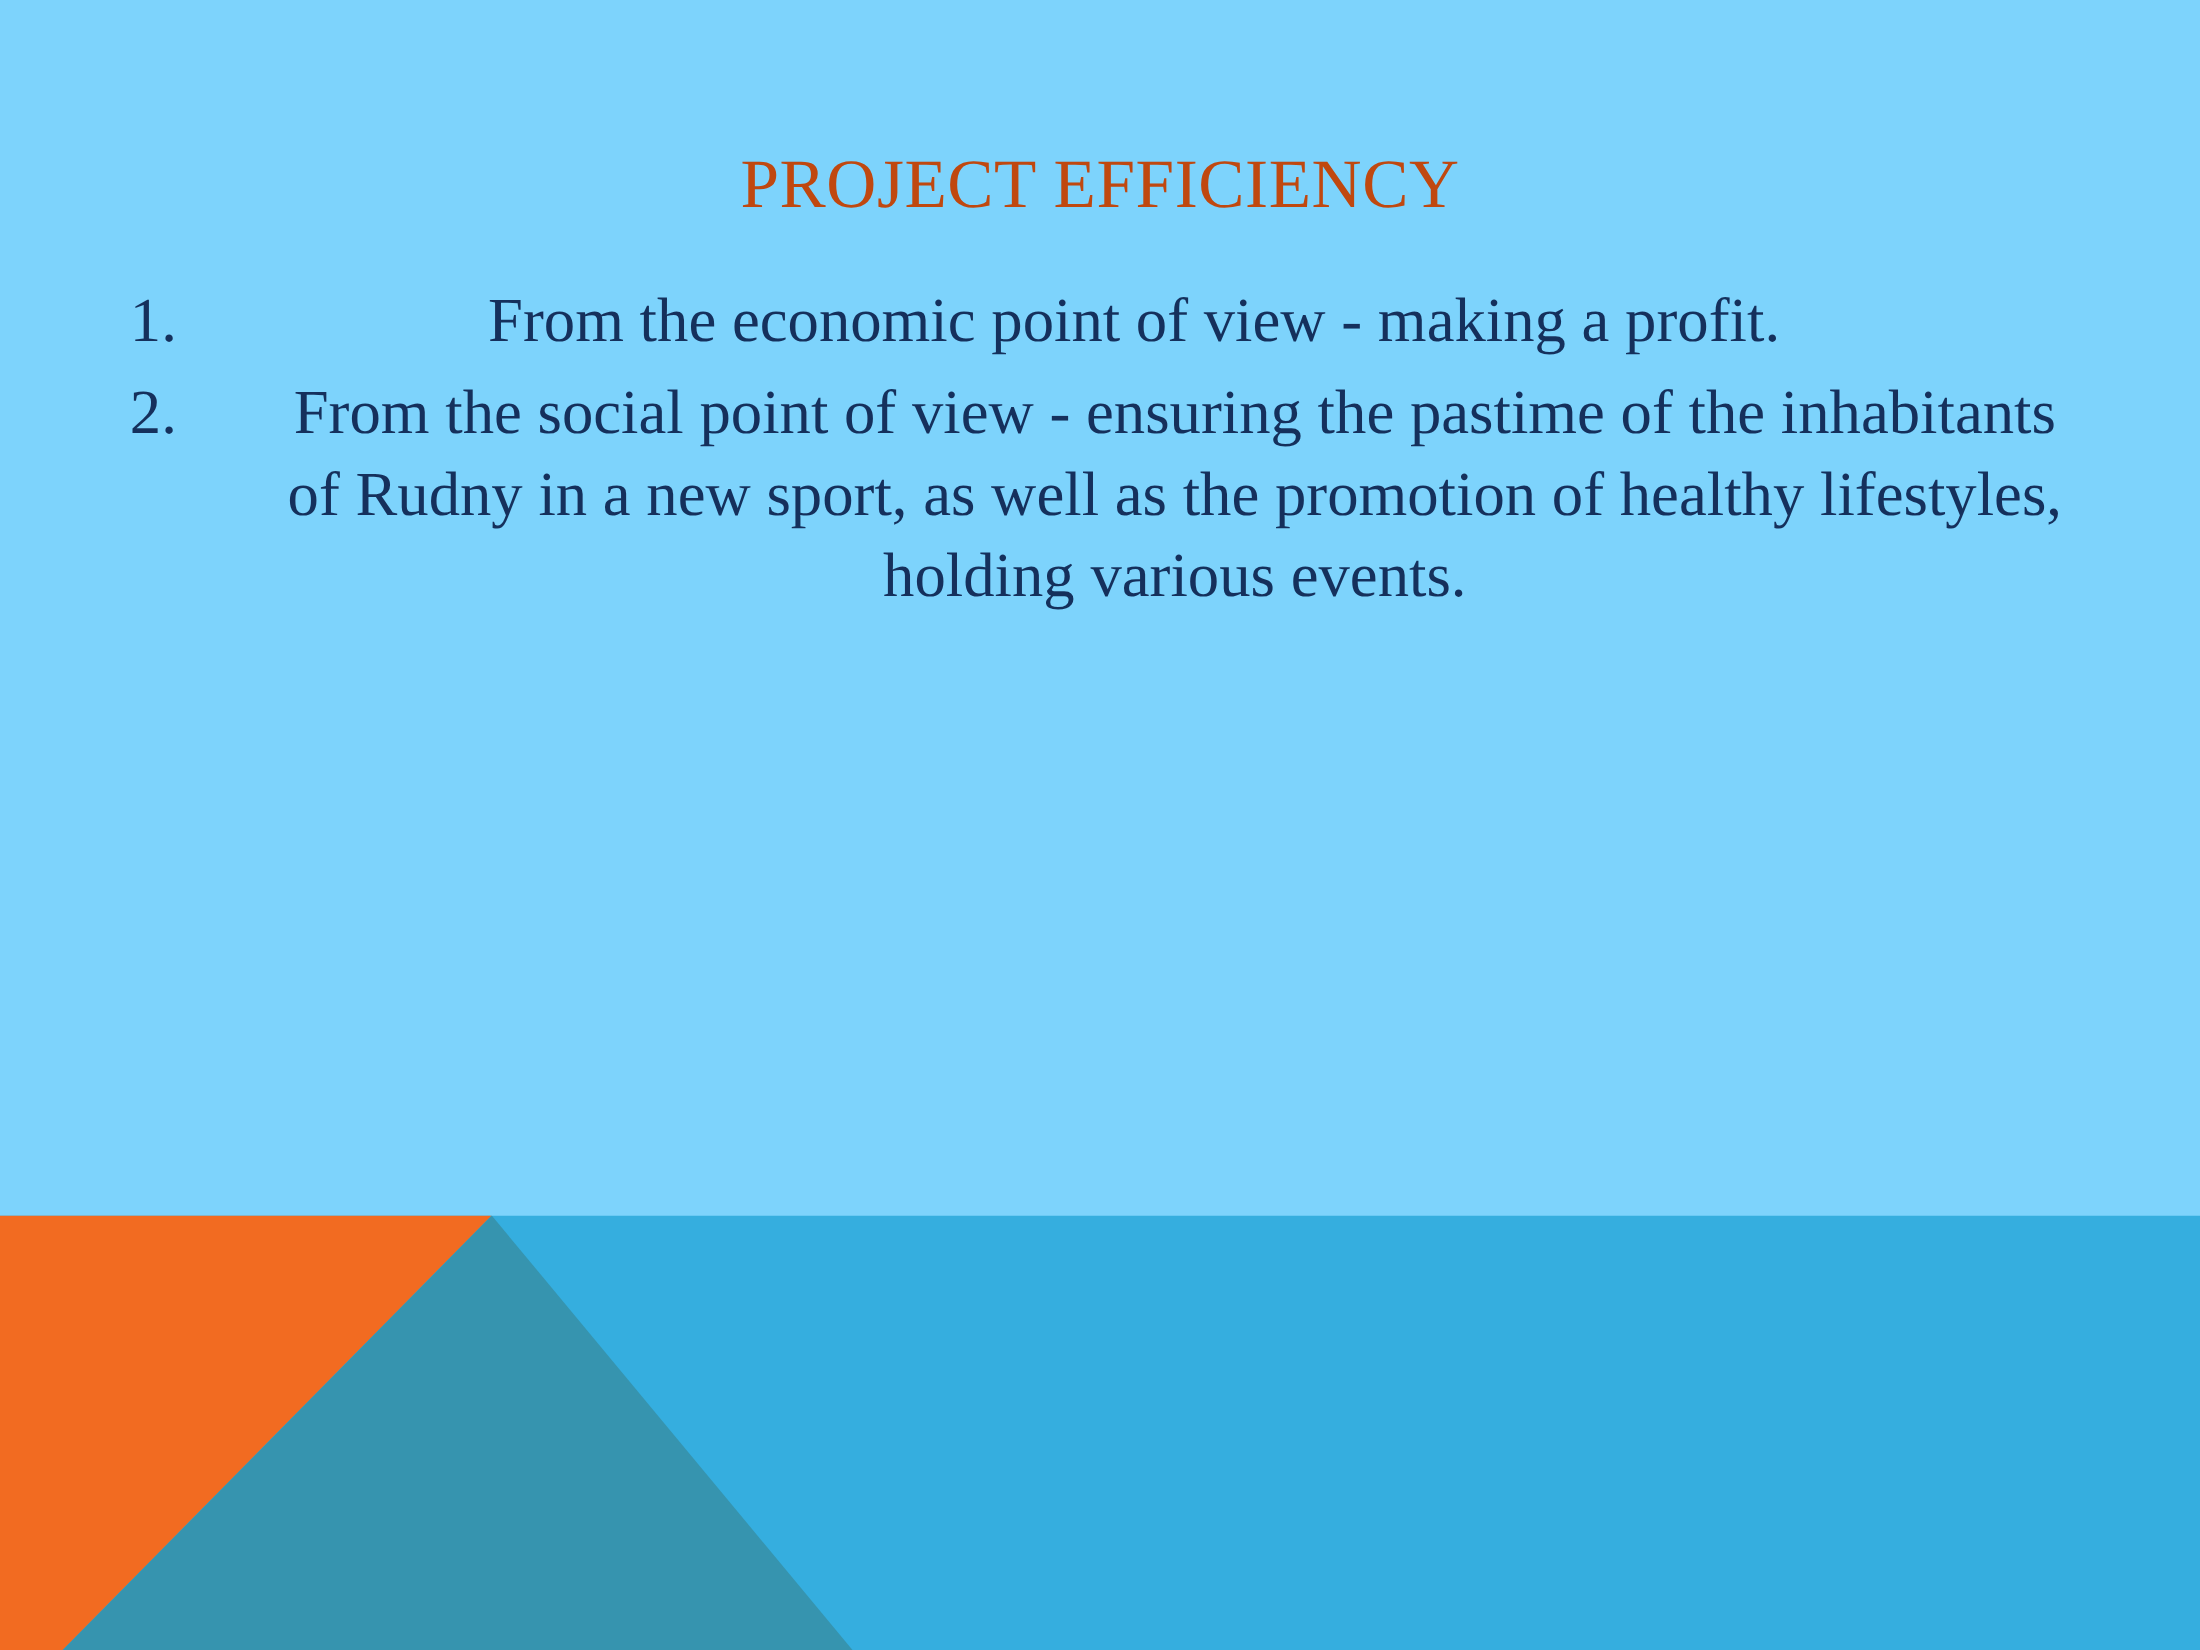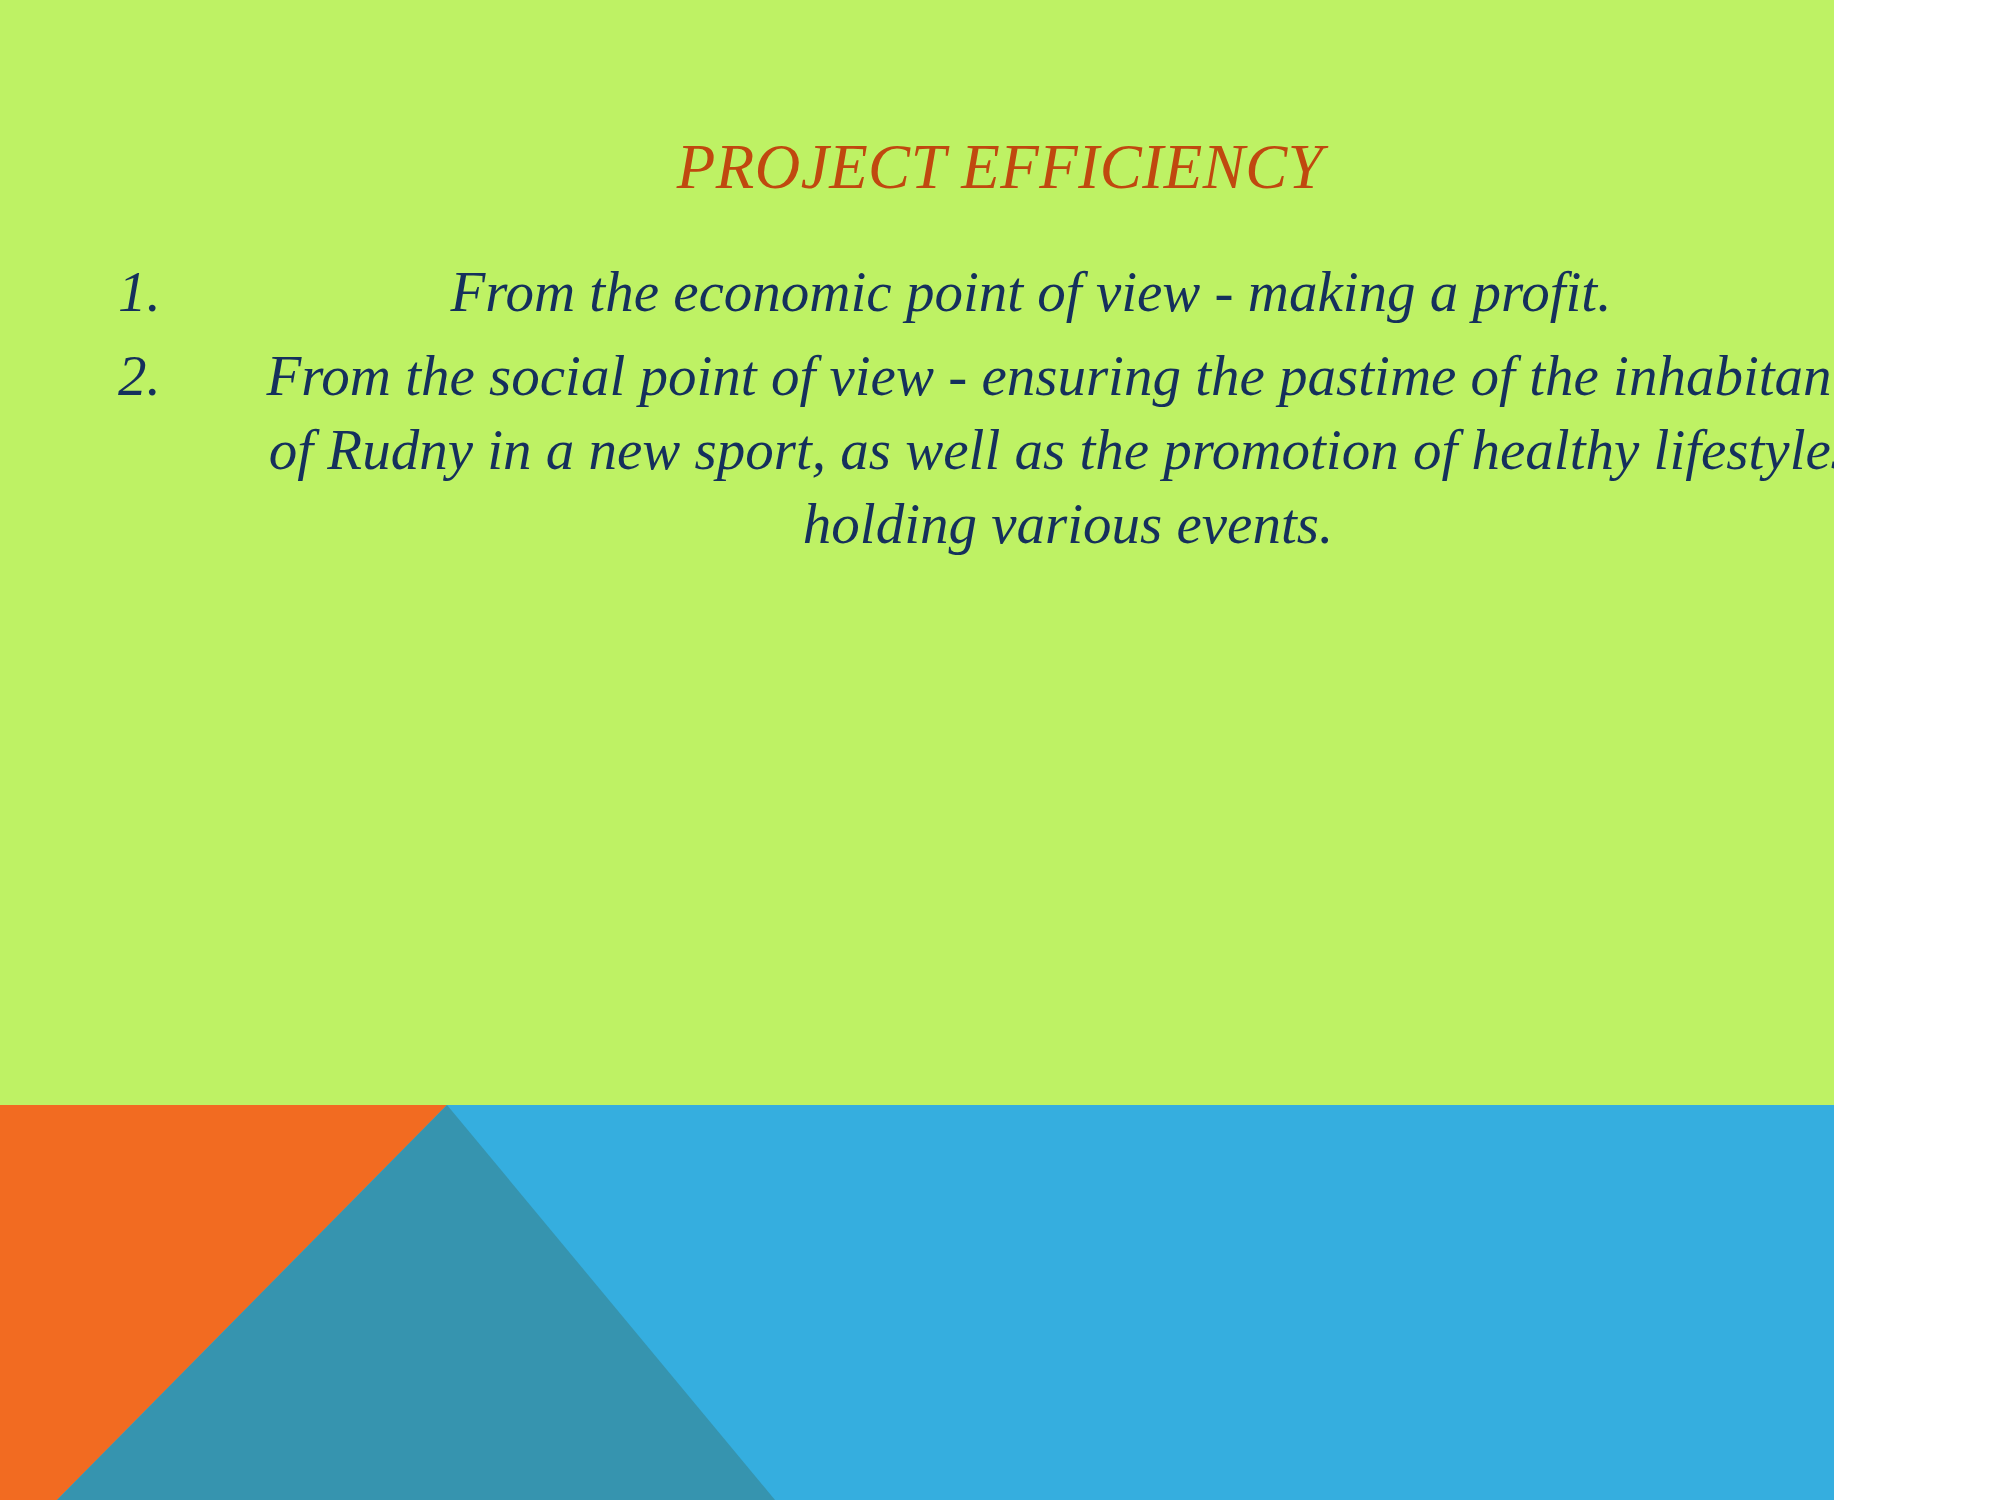--- a/index.html
+++ b/index.html
@@ -2,26 +2,25 @@
 <html><head>
 <meta charset="utf-8">
 <style>
   html, body {
     margin: 0;
     padding: 0;
     background: #ffffff;
   }
   .slide {
     position: relative;
-    width: 1834px;
+    width: 2000px;
     height: 1500px;
-    background: #bef264;
+    background: #7dd3fc;
     overflow: hidden;
     font-family: "Liberation Serif", "DejaVu Serif", serif;
-    font-style: italic;
   }
 
   
   .slide-title {
     position: absolute;
     left: 0;
     top: 92px;
     width: 2000px;
     text-align: center;
     color: #C0480F;

